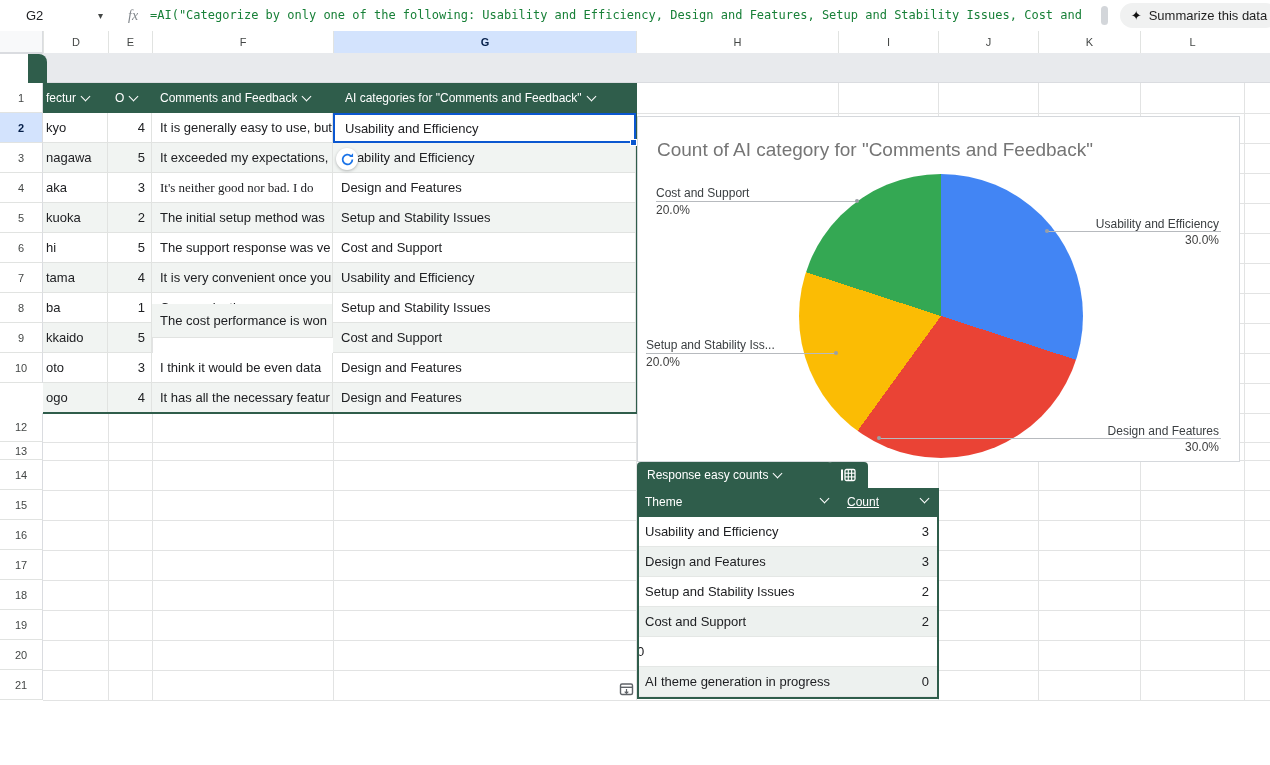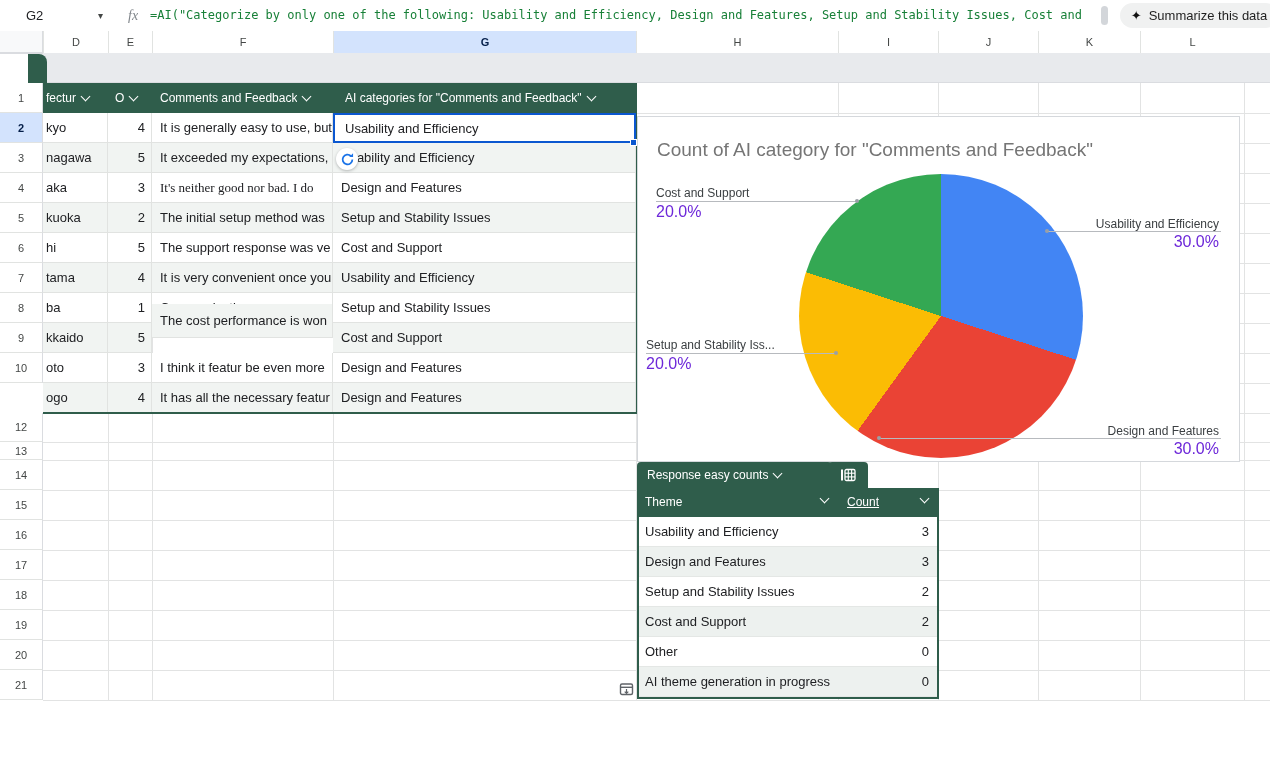--- a/index.html
+++ b/index.html
@@ -41,21 +41,21 @@
   .selcell{position:absolute;left:333px;top:113px;width:303px;height:30px;background:#fff;border:2px solid #0b57d0;box-sizing:border-box;
            display:flex;align-items:center;padding-left:10px;font-size:13px;color:#202124;}
   .fillhandle{position:absolute;left:630px;top:139px;width:7px;height:7px;background:#0b57d0;border:1px solid #fff;box-sizing:border-box;}
   .refreshchip{position:absolute;left:336px;top:148px;width:22px;height:22px;border-radius:50%;background:#fff;
                box-shadow:0 1px 3px rgba(60,64,67,.35);display:flex;align-items:center;justify-content:center;cursor:pointer;}
   
   .chartcard{position:absolute;left:637px;top:116px;width:603px;height:346px;background:#fff;border:1px solid #d5d8dc;box-sizing:border-box;}
   .charttitle{position:absolute;left:19px;top:22px;font-size:19px;color:#757575;white-space:nowrap;}
   .pie{position:absolute;left:161px;top:57px;width:284px;height:284px;border-radius:50%;}
   .plabel{position:absolute;font-size:12px;color:#3c4043;white-space:nowrap;}
-  .ppct{position:absolute;font-size:16px;color:#6d28d9;white-space:nowrap;}
+  .ppct{position:absolute;font-size:12px;color:#404040;white-space:nowrap;}
   .pline{position:absolute;height:1px;background:#b7babe;}
   .pdot{position:absolute;width:4px;height:4px;border-radius:50%;background:#9aa0a6;}
   
   .minitable{position:absolute;left:637px;top:462px;width:302px;height:237px;}
   .mtab{position:absolute;top:0;height:26px;background:#2f5d4b;border-radius:4px 4px 0 0;display:flex;align-items:center;color:#fff;font-size:12px;font-weight:500;}
   .mheader{position:absolute;left:0;top:26px;width:302px;height:29px;background:#2f5d4b;color:#fff;font-size:12px;font-weight:500;box-sizing:border-box;}
   .mrow{position:absolute;left:0;width:302px;height:30px;box-sizing:border-box;border-bottom:1px solid #e4e7e5;
         display:flex;align-items:center;font-size:13px;color:#202124;}
   .mborder{position:absolute;left:0;top:26px;width:302px;height:211px;border:2px solid #2f5d4b;box-sizing:border-box;pointer-events:none;}
   .expandicon{position:absolute;left:617px;top:680px;width:18px;height:18px;display:flex;align-items:center;justify-content:center;cursor:pointer;}
@@ -199,21 +199,21 @@
       <div class="tcell" style="left: 43px; top: 293px; width: 65px; height: 30px; background: rgb(255, 255, 255); padding: 0px 0px 0px 3px; justify-content: flex-start;">ba</div>
       <div class="tcell" style="left: 108px; top: 293px; width: 44px; height: 30px; background: rgb(255, 255, 255); padding: 0px 6px 0px 0px; justify-content: flex-end;">1</div>
       <div class="tcell" style="left: 152px; top: 293px; width: 181px; height: 30px; background: rgb(255, 255, 255); padding: 0px 0px 0px 8px; justify-content: flex-start;">Communication errors occurr</div>
       <div class="tcell" style="left: 333px; top: 293px; width: 303px; height: 30px; background: rgb(255, 255, 255); padding: 0px 0px 0px 8px; justify-content: flex-start;">Setup and Stability Issues</div>
       <div class="tcell" style="left: 43px; top: 323px; width: 65px; height: 30px; background: rgb(241, 244, 242); padding: 0px 0px 0px 3px; justify-content: flex-start;">kkaido</div>
       <div class="tcell" style="left: 108px; top: 323px; width: 44px; height: 30px; background: rgb(241, 244, 242); padding: 0px 6px 0px 0px; justify-content: flex-end;">5</div>
       <div class="tcell" style="left: 152px; top: 304px; width: 181px; height: 34px; background: rgb(241, 244, 242); padding: 0px 0px 0px 8px; justify-content: flex-start;">The cost performance is won</div>
       <div class="tcell" style="left: 333px; top: 323px; width: 303px; height: 30px; background: rgb(241, 244, 242); padding: 0px 0px 0px 8px; justify-content: flex-start;">Cost and Support</div>
       <div class="tcell" style="left: 43px; top: 353px; width: 65px; height: 30px; background: rgb(255, 255, 255); padding: 0px 0px 0px 3px; justify-content: flex-start;">oto</div>
       <div class="tcell" style="left: 108px; top: 353px; width: 44px; height: 30px; background: rgb(255, 255, 255); padding: 0px 6px 0px 0px; justify-content: flex-end;">3</div>
-      <div class="tcell" style="left: 152px; top: 353px; width: 181px; height: 30px; background: rgb(255, 255, 255); padding: 0px 0px 0px 8px; justify-content: flex-start;">I think it featur be even more</div>
+      <div class="tcell" style="left: 152px; top: 353px; width: 181px; height: 30px; background: rgb(255, 255, 255); padding: 0px 0px 0px 8px; justify-content: flex-start;">I think it would be even data</div>
       <div class="tcell" style="left: 333px; top: 353px; width: 303px; height: 30px; background: rgb(255, 255, 255); padding: 0px 0px 0px 8px; justify-content: flex-start;">Design and Features</div>
       <div class="tcell" style="left: 43px; top: 383px; width: 65px; height: 30px; background: rgb(241, 244, 242); padding: 0px 0px 0px 3px; justify-content: flex-start;">ogo</div>
       <div class="tcell" style="left: 108px; top: 383px; width: 44px; height: 30px; background: rgb(241, 244, 242); padding: 0px 6px 0px 0px; justify-content: flex-end;">4</div>
       <div class="tcell" style="left: 152px; top: 383px; width: 181px; height: 30px; background: rgb(241, 244, 242); padding: 0px 0px 0px 8px; justify-content: flex-start;">It has all the necessary featur</div>
       <div class="tcell" style="left: 333px; top: 383px; width: 303px; height: 30px; background: rgb(241, 244, 242); padding: 0px 0px 0px 8px; justify-content: flex-start;">Design and Features</div>
     </div>
   <div class="tbl-bottom"></div>
   <div class="tbl-right"></div>
 
   <div class="selcell">Usability and Efficiency</div>
@@ -280,21 +280,20 @@
         </div>
         <div class="mrow" style="top: 115px; background: rgb(255, 255, 255);">
           <span style="margin-left: 8px; flex: 1 1 0%;">Setup and Stability Issues</span>
           <span style="margin-right: 10px;">2</span>
         </div>
         <div class="mrow band" style="top: 145px; background: rgb(237, 241, 239);">
           <span style="margin-left: 8px; flex: 1 1 0%;">Cost and Support</span>
           <span style="margin-right: 10px;">2</span>
         </div>
         <div class="mrow" style="top: 175px; background: rgb(255, 255, 255);">
-          <span style="margin-left: 8px; flex: 1 1 0%;">Other</span>
           <span style="margin-right: 10px;">0</span>
         </div>
         <div class="mrow band" style="top: 205px; background: rgb(237, 241, 239);">
           <span style="margin-left: 8px; flex: 1 1 0%;">AI theme generation in progress</span>
           <span style="margin-right: 10px;">0</span>
         </div>
       </div>
     <div class="mborder"></div>
   </div>
   <div class="expandicon">

